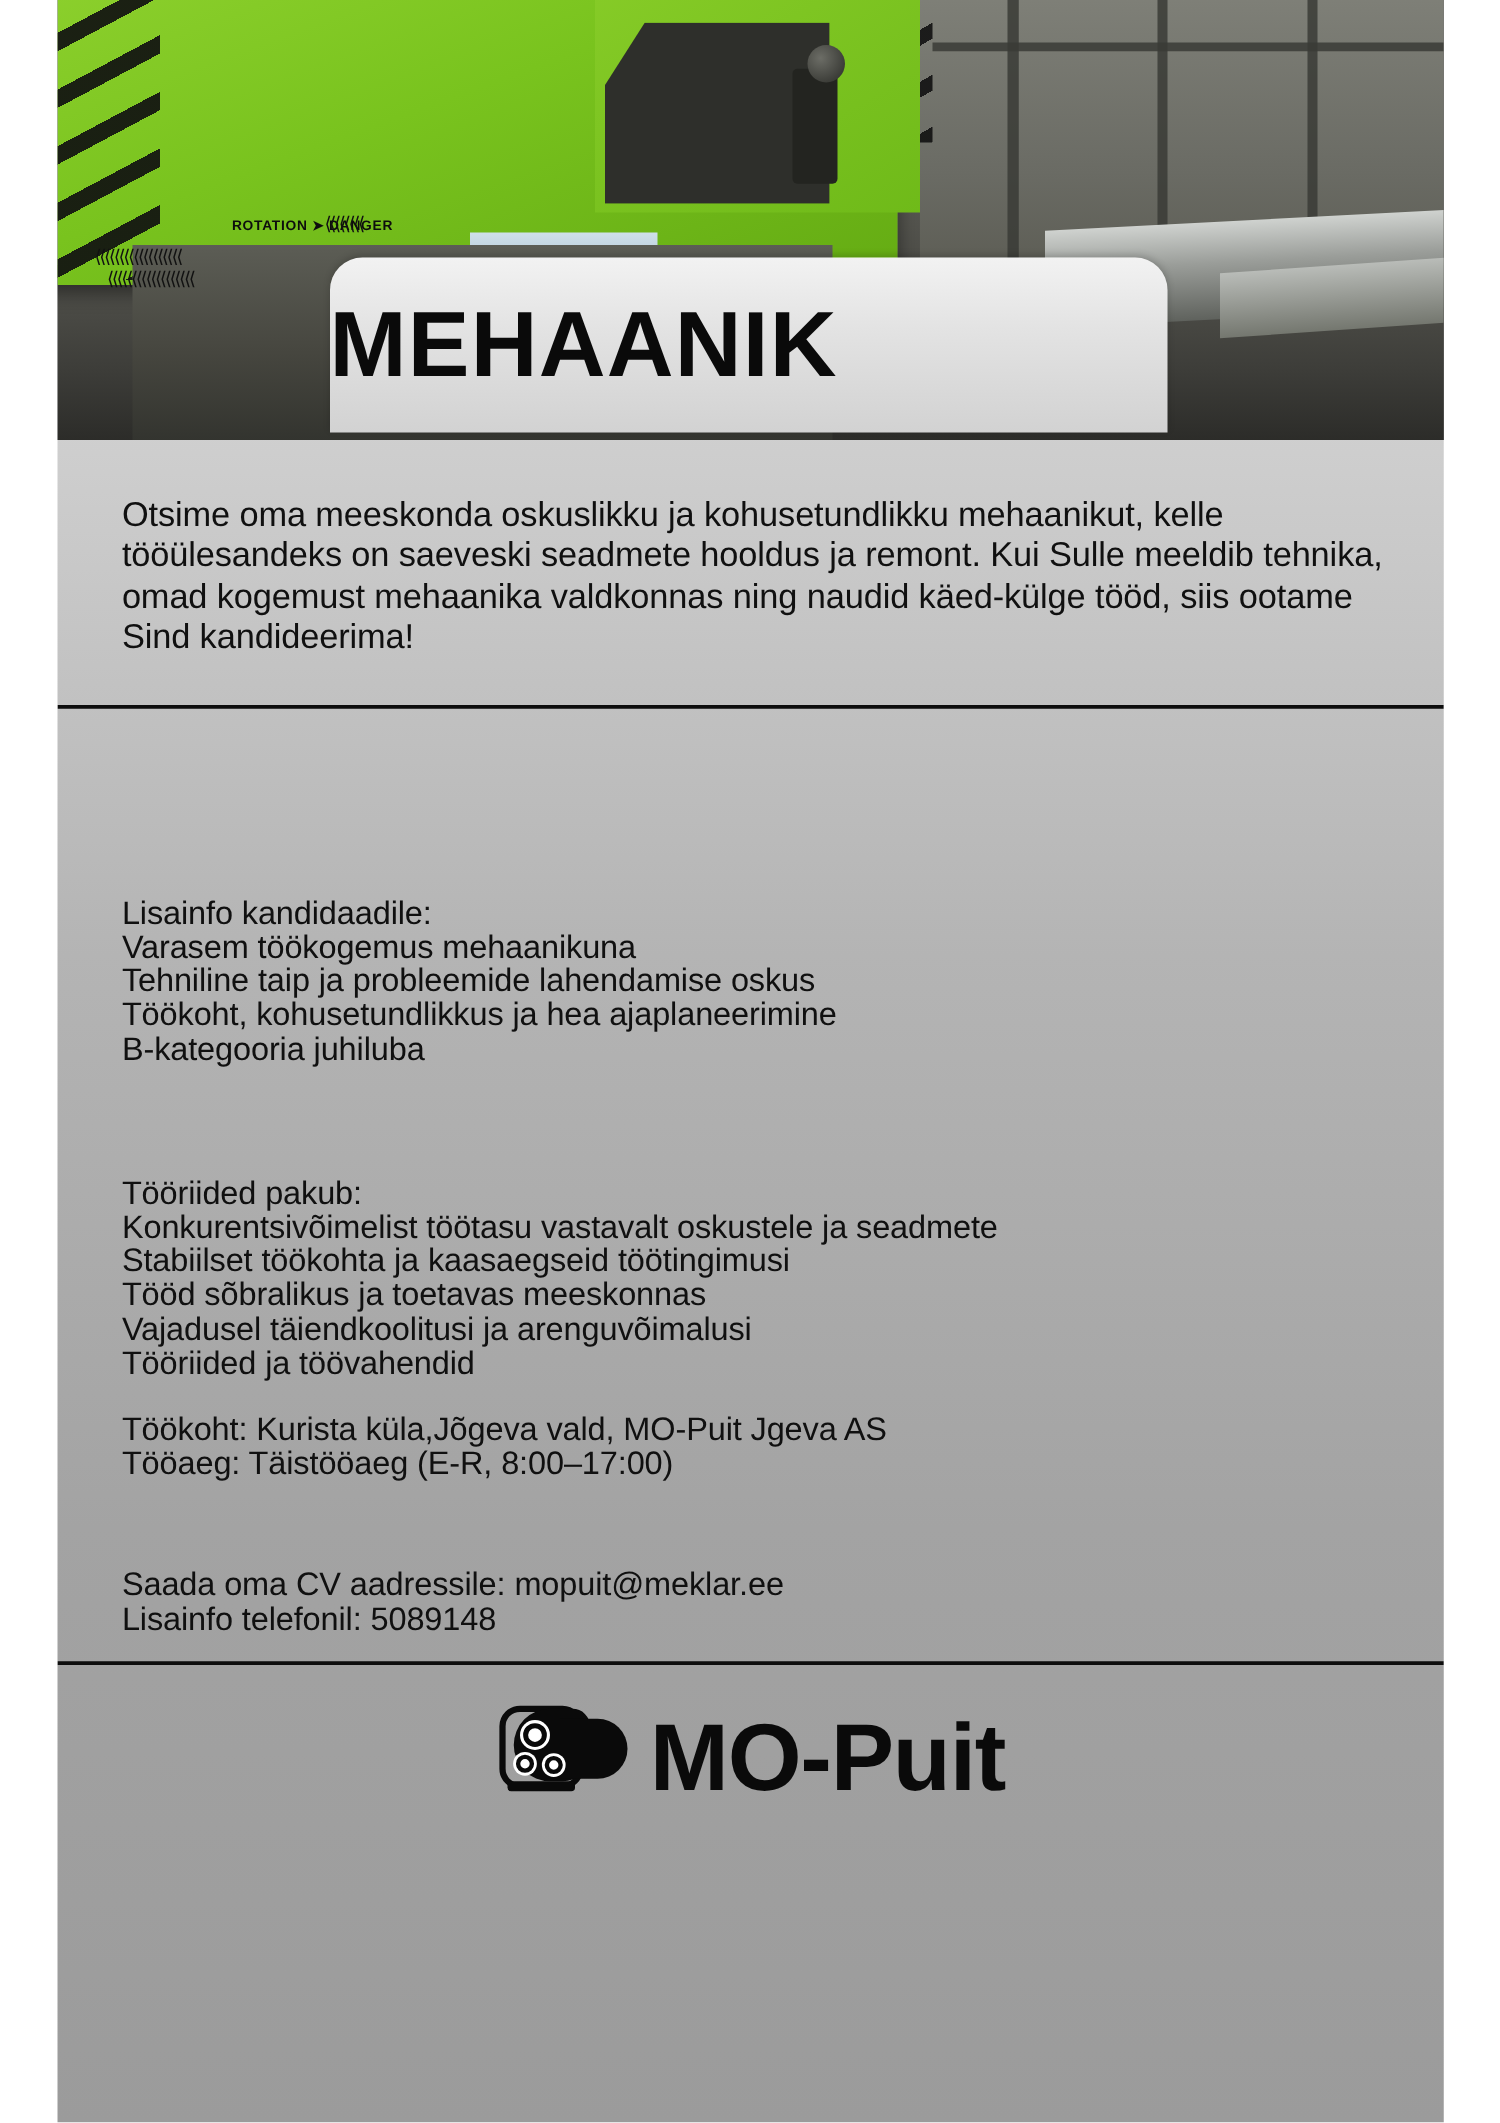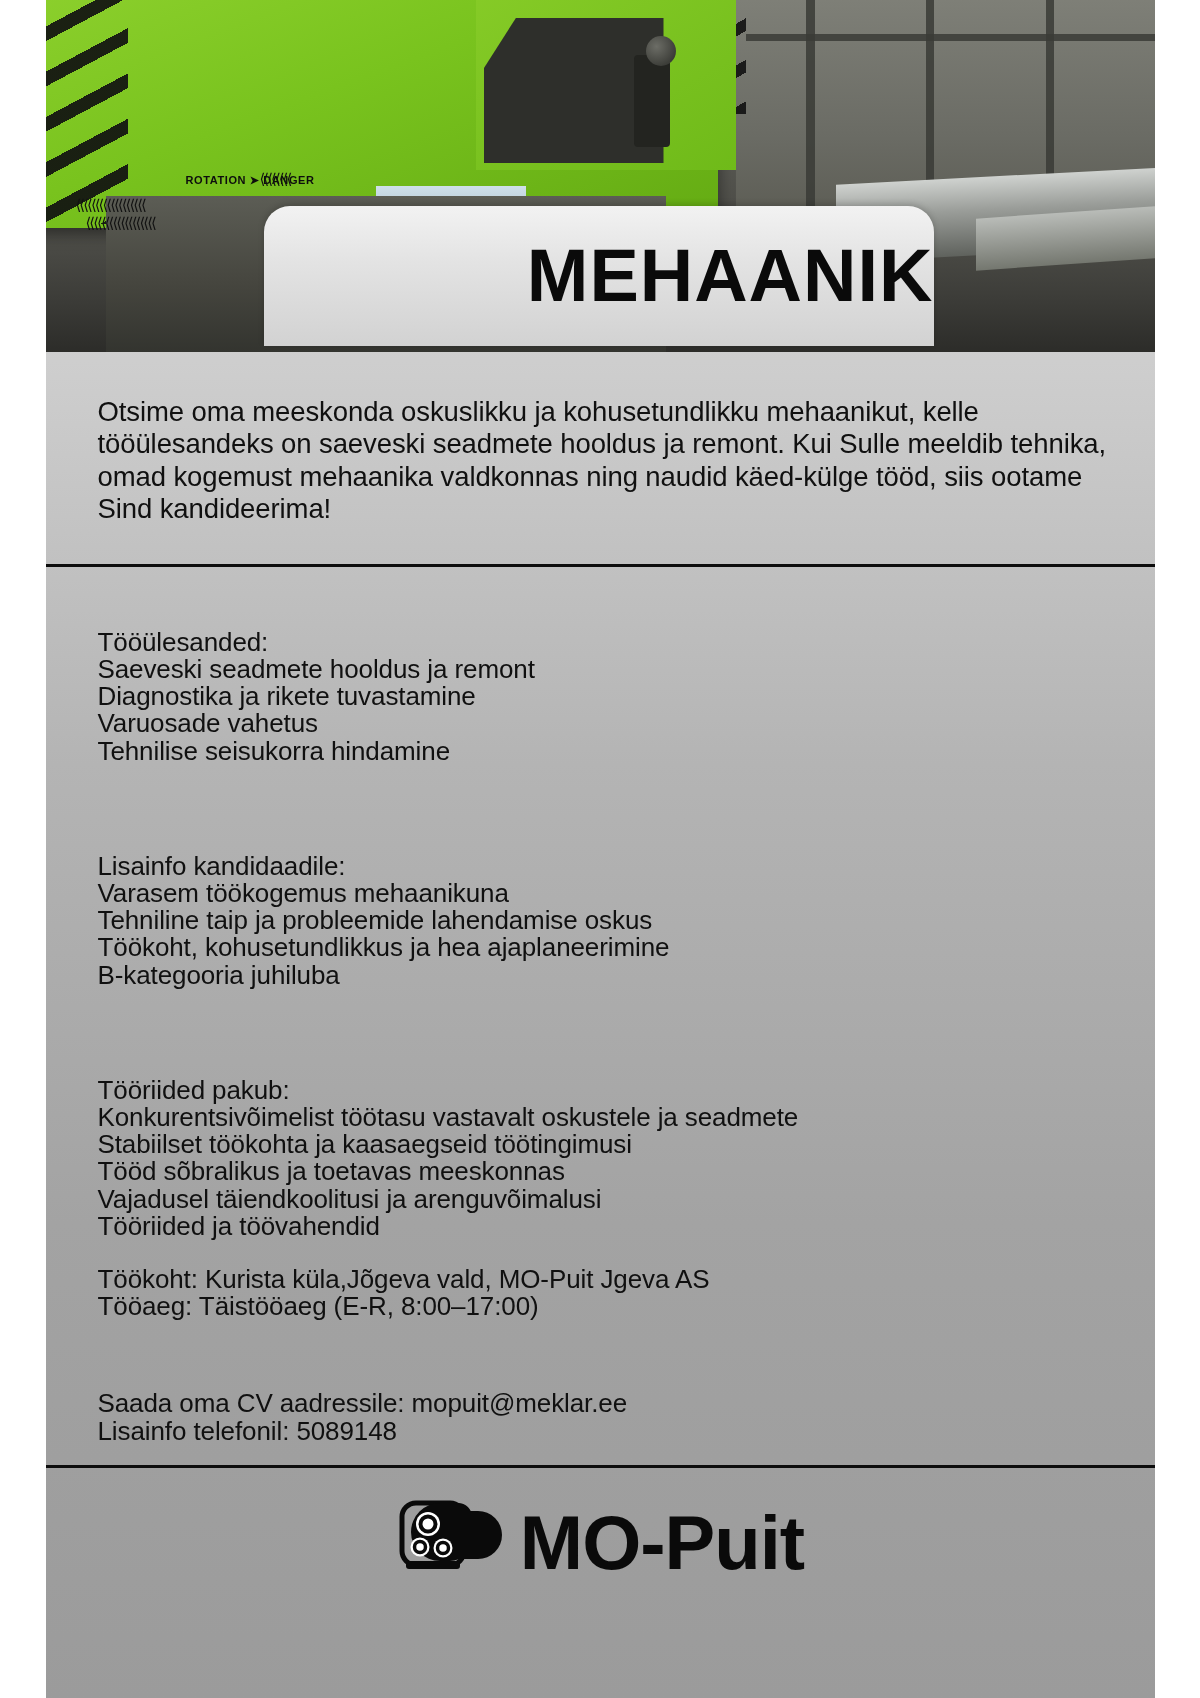--- a/index.html
+++ b/index.html
@@ -173,21 +173,21 @@
   .title-plate {
     position: absolute;
     left: 218px;
     top: 206px;
     width: 670px;
     height: 140px;
     border-radius: 26px 26px 0 0;
     background: linear-gradient(180deg, #f2f2f2 0%, #e3e3e3 40%, #d2d2d2 100%);
     display: flex;
     align-items: center;
-    justify-content: flex-end;
+    justify-content: flex-start;
     box-shadow: 0 -2px 6px rgba(0,0,0,0.18);
   }
   .title-text {
     font-family: "Liberation Sans", sans-serif;
     font-weight: bold;
     font-size: 74px;
     letter-spacing: 1px;
     color: #0a0a0a;
     line-height: 1;
     margin: 0;
@@ -310,27 +310,20 @@
   <div class="content">
 
     <p class="intro">Otsime oma meeskonda oskuslikku ja kohusetundlikku mehaanikut, kelle tööülesandeks on saeveski seadmete hooldus ja remont. Kui Sulle meeldib tehnika, omad kogemust mehaanika valdkonnas ning naudid käed-külge tööd, siis ootame Sind kandideerima!</p>
 
     <hr class="rule rule-top">
 
     <div class="sections">
 
       <div class="gap-lg"></div>
 
-      <div class="block">
-        <div class="block-line">Tööülesanded:</div>
-        <div class="block-line">Saeveski seadmete hooldus ja remont</div>
-        <div class="block-line">Diagnostika ja rikete tuvastamine</div>
-        <div class="block-line">Varuosade vahetus</div>
-        <div class="block-line">Tehnilise seisukorra hindamine</div>
-      </div>
 
       <div class="gap-lg"></div>
       <div class="gap-sm"></div>
 
       <div class="block">
         <div class="block-line">Lisainfo kandidaadile:</div>
         <div class="block-line">Varasem töökogemus mehaanikuna</div>
         <div class="block-line">Tehniline taip ja probleemide lahendamise oskus</div>
         <div class="block-line">Töökoht, kohusetundlikkus ja hea ajaplaneerimine</div>
         <div class="block-line">B-kategooria juhiluba</div>

